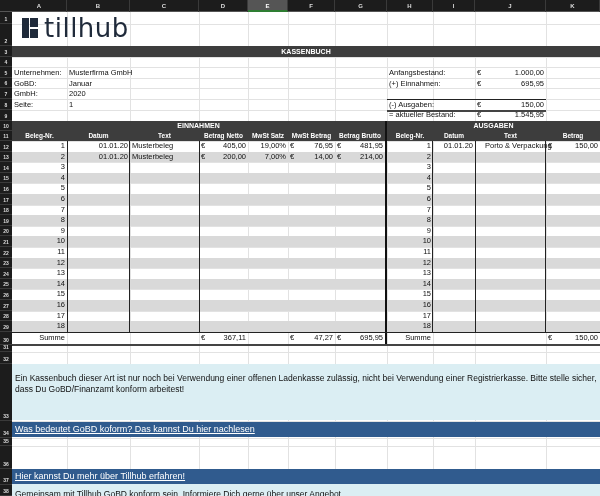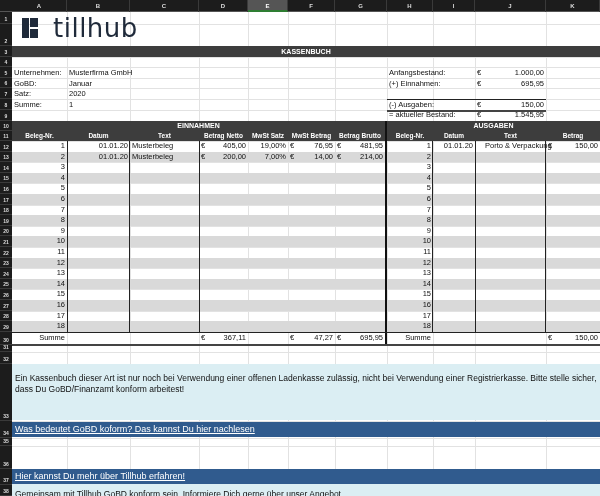--- a/index.html
+++ b/index.html
@@ -4,21 +4,21 @@
   <style>
     * { box-sizing: border-box; margin: 0; padding: 0; }
     body { width: 600px; height: 496px; overflow: hidden; background: #fff; font-family: "Liberation Sans", sans-serif; font-size: 8px; color: #111; position: relative; }
     .colhdr { position: absolute; top: 0; height: 12px; left: 0; width: 600px; background: #1c1c1c; border-bottom: 1px solid #555; }
     .colhdr .c { position: absolute; top: 0; height: 12px; color: #ddd; font-size: 6px; text-align: center; line-height: 12px; border-right: 1px solid #3a3a3a; font-weight: bold; }
     .colhdr .c.sel { background: #555; color: #fff; border-bottom: 2px solid #2e7d32; }
     .corner { position: absolute; left: 0; top: 0; width: 12px; height: 12px; background: #1c1c1c; border-right: 1px solid #3a3a3a; }
     .rowhdr { position: absolute; left: 0; width: 12px; background: #1c1c1c; color: #ddd; font-size: 5px; font-weight: bold; text-align: center; border-bottom: 1px solid #3a3a3a; display: flex; align-items: flex-end; justify-content: center; padding-bottom: 1px; }
     .gridv { position: absolute; top: 12px; width: 1px; height: 484px; background: #e2e2e2; }
     .gridh { position: absolute; left: 12px; width: 588px; height: 1px; background: #e2e2e2; }
-    .logo { position: absolute; left: 22px; top: 18px; display: flex; align-items: flex-end; gap: 9px; }
+    .logo { position: absolute; left: 22px; top: 18px; display: flex; align-items: flex-end; }
     .logo-mark { width: 16px; height: 20px; position: relative; }
     .logo-mark span { position: absolute; background: #1f2a3a; }
     .logo-text { font-size: 26px; color: #1f2a3a; margin-left: 6px; font-family: "DejaVu Sans", sans-serif; letter-spacing: 0.5px; line-height: 20px; }
     .title-bar { position: absolute; left: 12px; top: 46px; width: 588px; height: 11px; background: #3d3d3d; color: #fff; font-size: 7px; font-weight: bold; text-align: center; line-height: 11px; }
     .info { position: absolute; font-size: 7.5px; line-height: 10.5px; color: #111; }
     .sec-bar { position: absolute; height: 10px; background: #3d3d3d; color: #fff; font-size: 7px; font-weight: bold; text-align: center; line-height: 10px; }
     .th { position: absolute; top: 131px; height: 10px; background: #3d3d3d; color: #fff; font-size: 6.5px; font-weight: bold; text-align: center; line-height: 10px; }
     .row { position: absolute; height: 10.6px; font-size: 7.5px; line-height: 10.6px; }
     .row.alt { background: #d9d9d9; }
     .cell { position: absolute; top: 0; height: 100%; white-space: nowrap; overflow: hidden; }
@@ -147,22 +147,22 @@
     <span style="left:8px;top:11px;width:8px;height:9px;"></span>
   </div>
   <div class="logo-text">tillhub</div>
 </div>
 
 <div class="title-bar">KASSENBUCH</div>
 
 <div class="info" style="left:14px;top:68px;">
   <div>Unternehmen:</div>
   <div>GoBD:</div>
-  <div>Satz:</div>
-  <div>Summe:</div>
+  <div>GmbH:</div>
+  <div>Seite:</div>
 </div>
 <div class="info" style="left:69px;top:68px;">
   <div>Musterfirma GmbH</div>
   <div>Januar</div>
   <div>2020</div>
   <div>1</div>
 </div>
 
 <div id="summary" class="info" style="left:387px;top:68px;width:159px;">
     <div style="position: relative; height: 10.5px;">

